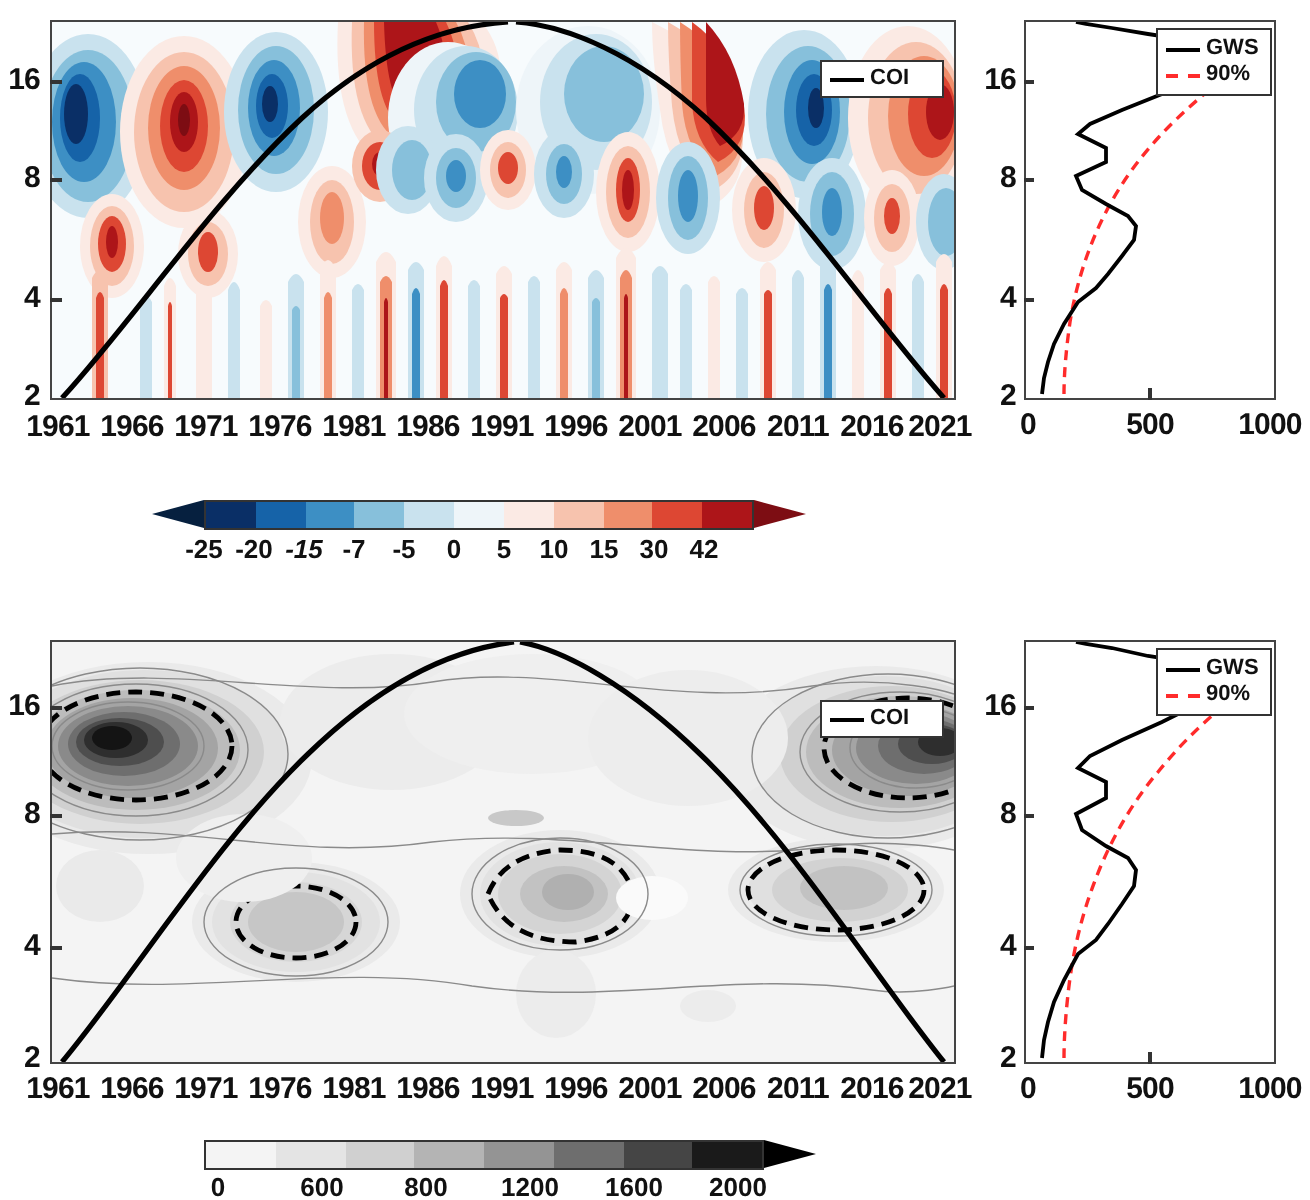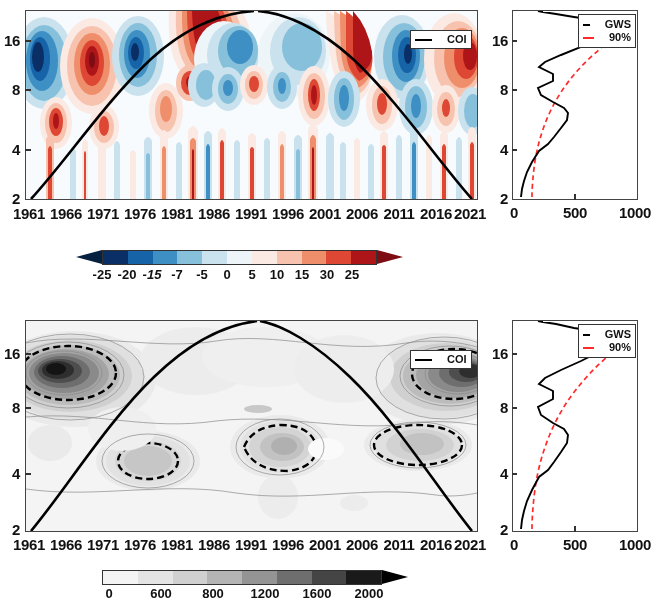--- a/index.html
+++ b/index.html
@@ -12,21 +12,21 @@
 
   .tick-lbl{position:absolute;font-size:15px;font-weight:700;color:#111;white-space:nowrap;letter-spacing:-0.4px;}
   .xlbl{transform:translateX(-50%);}
   .ylbl{transform:translateY(-50%);text-align:right;}
 
   .tickmark{position:absolute;background:#333;}
 
   .legend-box{position:absolute;background:#fff;border:1.2px solid #333;
               display:flex;flex-direction:column;justify-content:center;
               padding:2px 4px;box-sizing:border-box;z-index:40;}
-  .legend-row{display:flex;align-items:center;gap:15px;height:13px;}
+  .legend-row{display:flex;align-items:center;gap:3px;height:13px;}
   .legend-line{width:17px;height:0;border-top:2px solid #000;}
   .legend-line.dashed{border-top:2px dashed #ff2b2b;}
   .legend-txt{font-size:11px;font-weight:700;line-height:1;color:#111;}
 
   .cbar{position:absolute;height:15px;border:1px solid #333;box-sizing:border-box;display:flex;}
   .cbar div{flex:1 1 auto;height:100%;}
   .cap{position:absolute;width:0;height:0;top:0;}
   .cbar-lbl{position:absolute;font-size:13px;font-weight:700;transform:translateX(-50%);color:#111;}
 
   svg{display:block;}
@@ -304,21 +304,21 @@
     <span class="cbar-lbl" style="left:102px;top:22px;">-25</span>
     <span class="cbar-lbl" style="left:127px;top:22px;">-20</span>
     <span class="cbar-lbl" style="left:152px;top:22px;font-style:italic;">-15</span>
     <span class="cbar-lbl" style="left:177px;top:22px;">-7</span>
     <span class="cbar-lbl" style="left:202px;top:22px;">-5</span>
     <span class="cbar-lbl" style="left:227px;top:22px;">0</span>
     <span class="cbar-lbl" style="left:252px;top:22px;">5</span>
     <span class="cbar-lbl" style="left:277px;top:22px;">10</span>
     <span class="cbar-lbl" style="left:302px;top:22px;">15</span>
     <span class="cbar-lbl" style="left:327px;top:22px;">30</span>
-    <span class="cbar-lbl" style="left:352px;top:22px;">25</span>
+    <span class="cbar-lbl" style="left:352px;top:22px;">42</span>
   </div>
 
   <div class="panel" style="left:0;top:310px;width:490px;height:250px;">
 
     <div class="frame" style="left:25px;top:10px;width:453px;height:212px;">
       <svg width="451" height="210" viewBox="0 0 451 210">
         <defs>
             <clipPath id="clipBot">
               <rect x="0" y="0" width="451" height="210"></rect>
             </clipPath>

